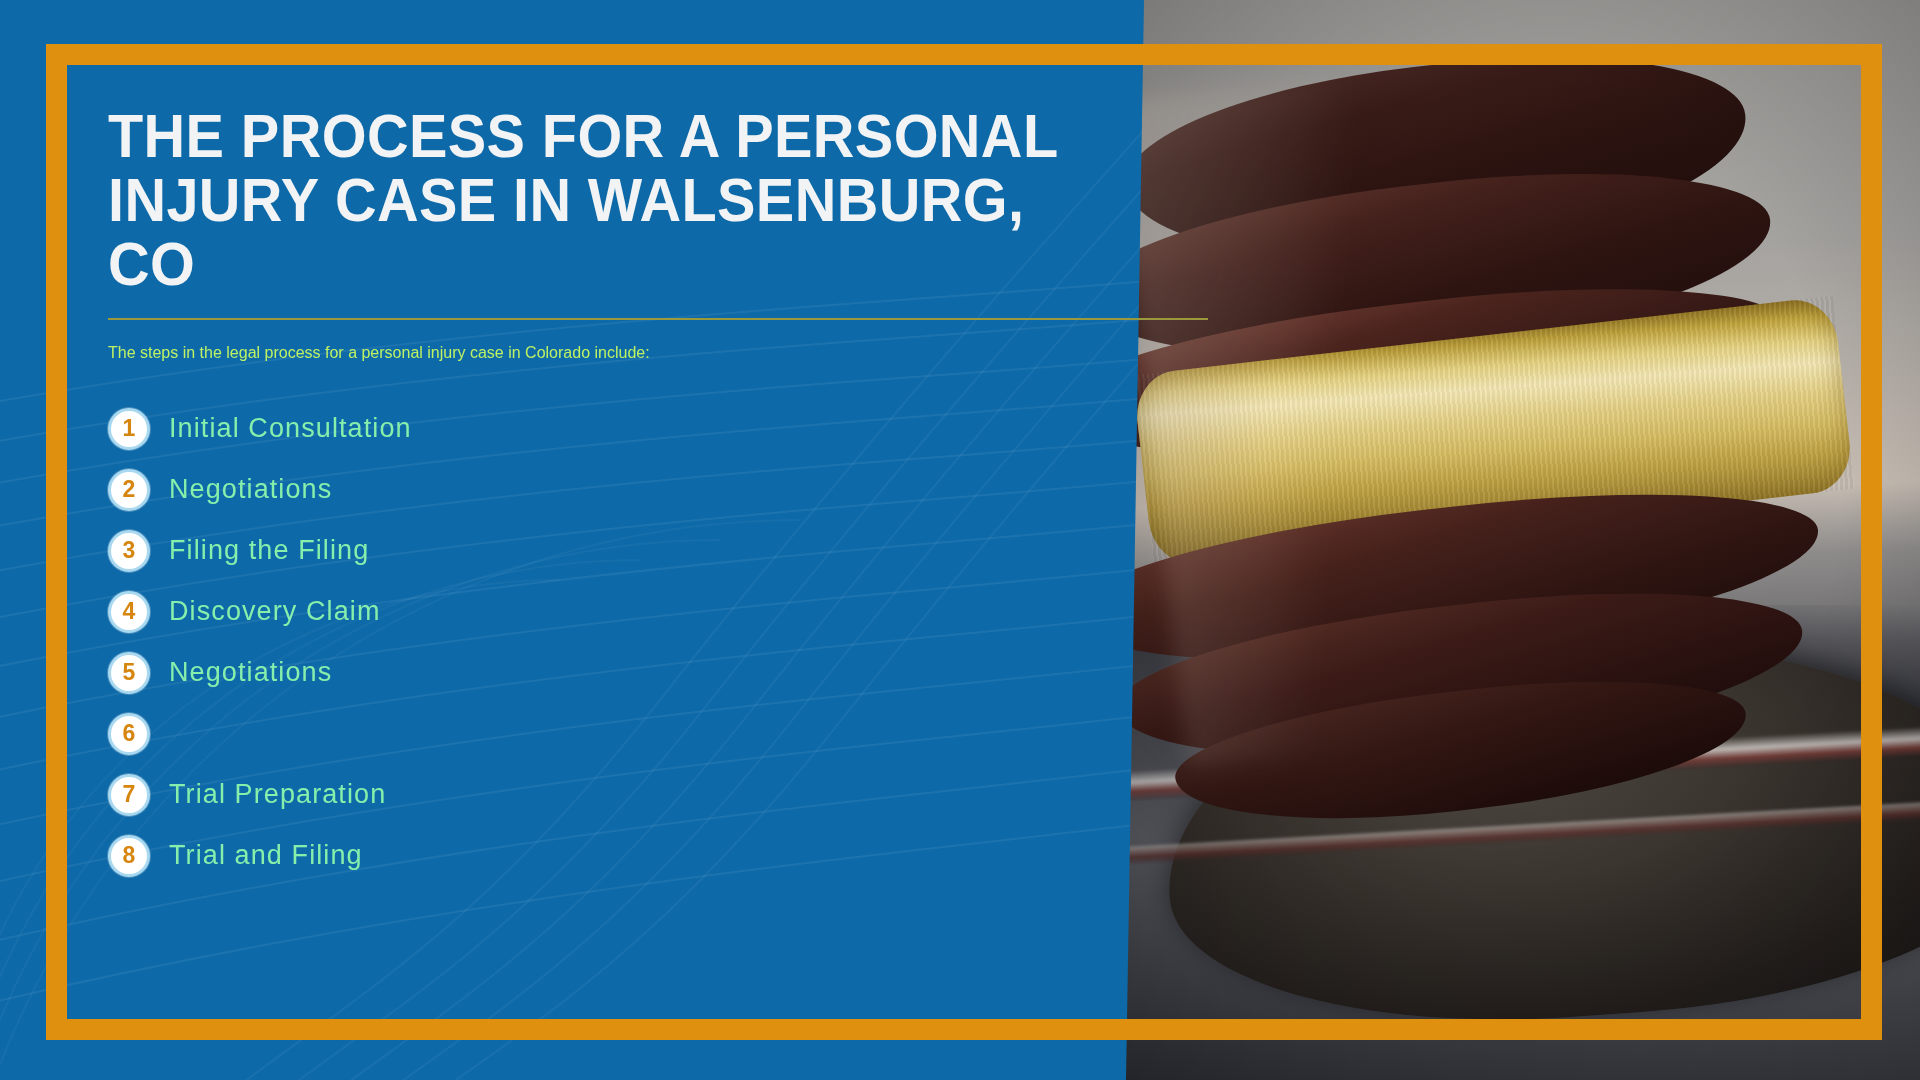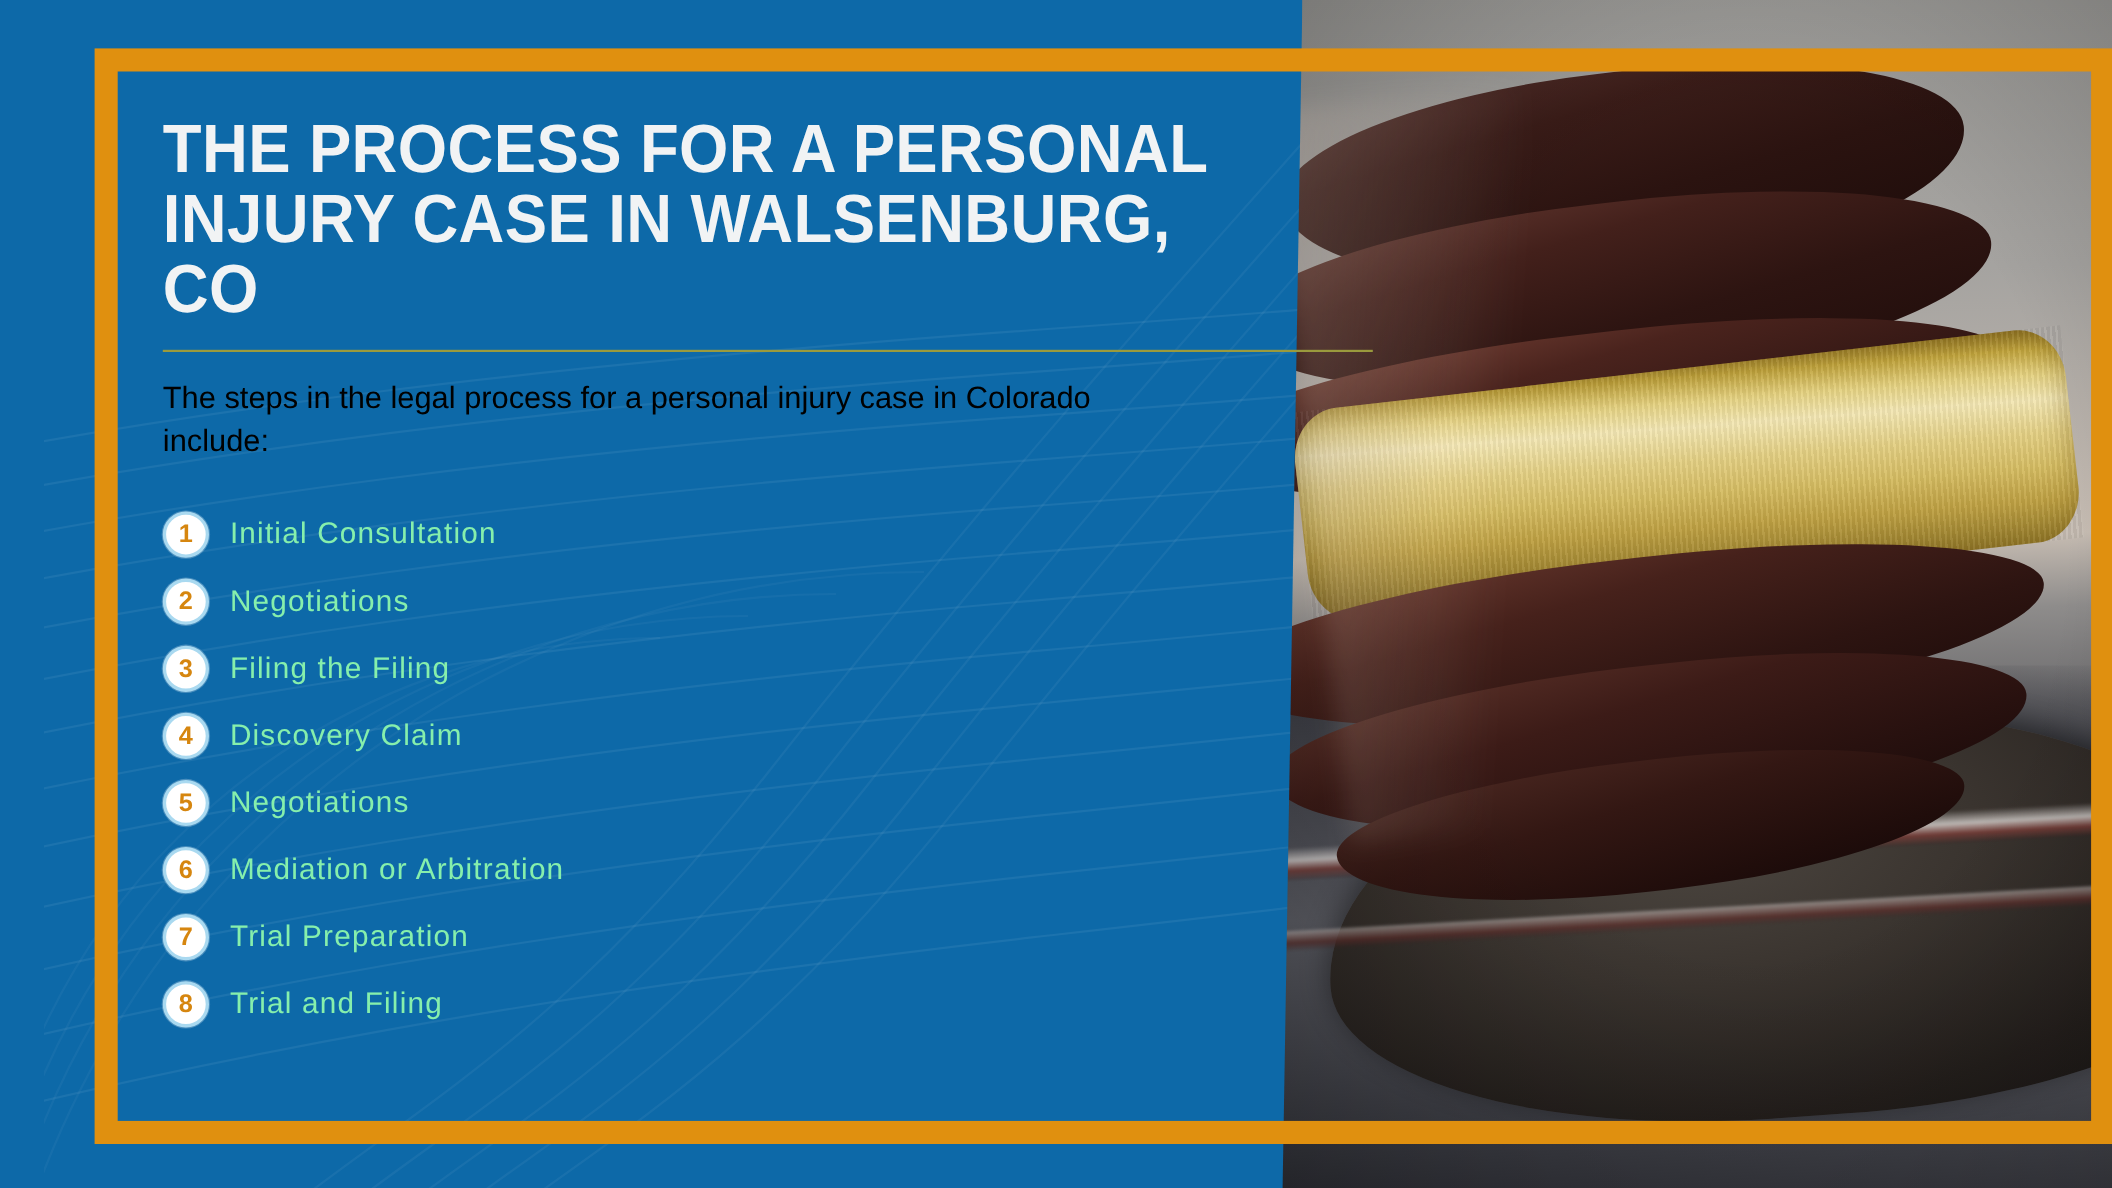--- a/index.html
+++ b/index.html
@@ -7,21 +7,20 @@
     width:1920px; height:1080px;
     overflow:hidden;
     background:#0d69a8;
     font-family:"Liberation Sans", sans-serif;
   }
 
   #stage {
     position:relative;
     width:1516px; height:1080px;
     background:#0d69a8;
-    margin-left:40px;
   }
 
   
   .photo {
     position:absolute;
     left:1100px; top:0;
     width:820px; height:1080px;
     overflow:hidden;
   }
   .photo-bg {
@@ -138,22 +137,22 @@
     transform-origin:left center;
     width:1080px;
   }
   .divider {
     margin-top:22px;
     width:1100px; height:2px;
     background:#9a9a3d;
   }
   .subtitle {
     margin-top:22px;
-    color:#000000;
-    font-size:28px;
+    color:#bef264;
+    font-size:16px;
     line-height:1.42;
     font-weight:400;
     max-width:880px;
   }
 
   .steps { margin-top:34px; }
   .step {
     display:flex;
     align-items:center;
     height:61px;
@@ -264,21 +263,20 @@
       <div class="step">
         <span class="badge">4</span>
         <span class="step-label">Discovery Claim</span>
       </div>
       <div class="step">
         <span class="badge">5</span>
         <span class="step-label">Negotiations</span>
       </div>
       <div class="step">
         <span class="badge">6</span>
-        <span class="step-label">Mediation or Arbitration</span>
       </div>
       <div class="step">
         <span class="badge">7</span>
         <span class="step-label">Trial Preparation</span>
       </div>
       <div class="step">
         <span class="badge">8</span>
         <span class="step-label">Trial and Filing</span>
       </div>
     </div>

